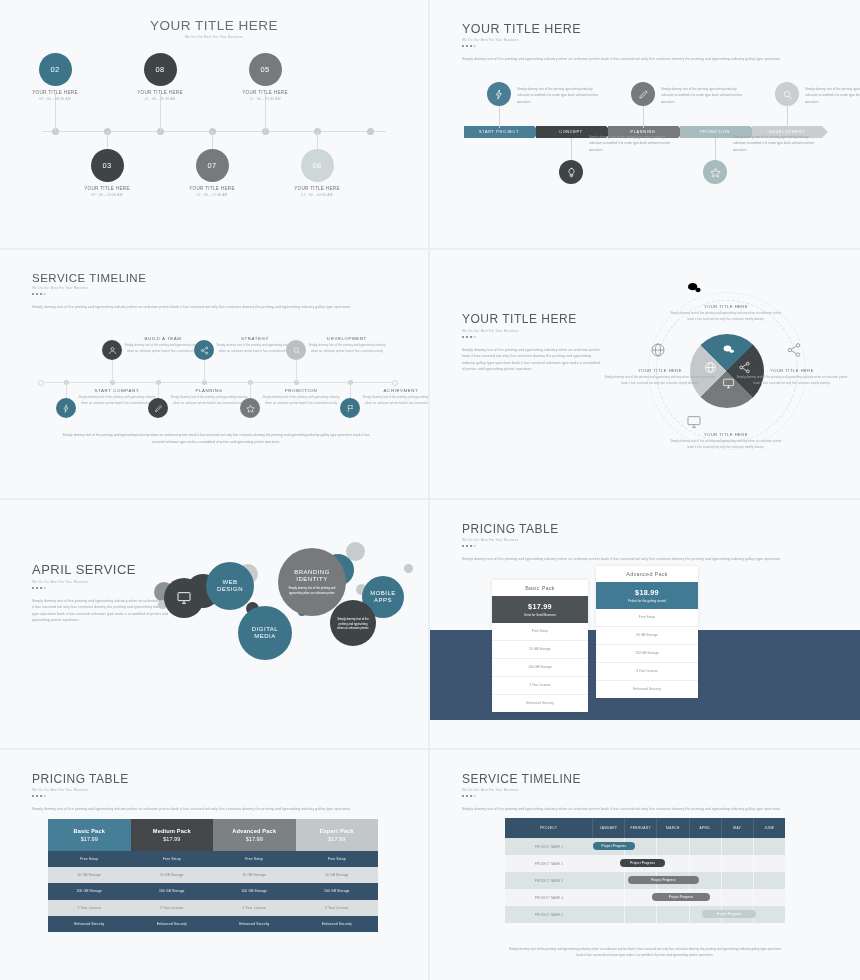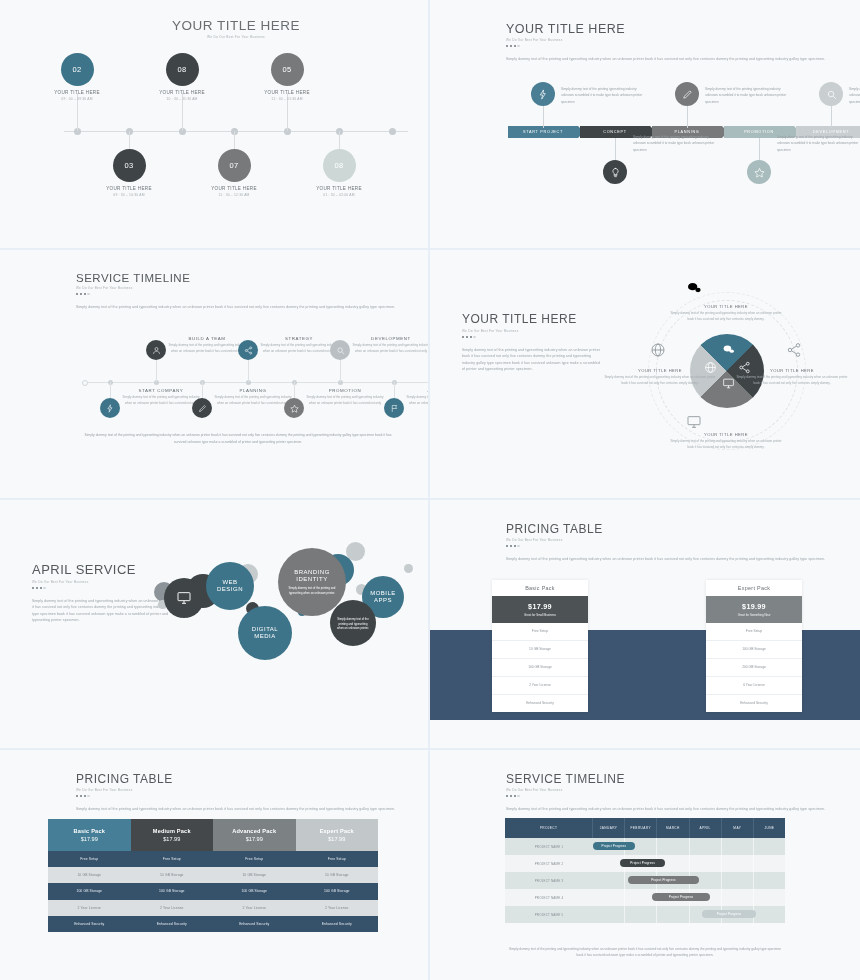--- a/index.html
+++ b/index.html
@@ -8,21 +8,20 @@
     background:#e8eef5;
     font-family:"Liberation Sans", sans-serif;
     overflow:hidden;
   }
   .sheet{ position:relative; width:860px; height:980px; }
 
   .panel{
     position:absolute;
     background:#f7f9fa;
     overflow:hidden;
-    padding-left:44px;
   }
   
   .h-title{ color:#55595c; letter-spacing:.5px; font-weight:400; }
   .h-sub{ color:#a9b0b5; font-size:3.1px; letter-spacing:.25px; margin-top:2px; }
   .dots{ display:flex; gap:1.6px; margin-top:2.5px; }
   .dots i{ width:2.2px; height:2.2px; border-radius:50%; background:#6f767b; display:block; }
   .dots i.lt{ background:#d3d8dc; }
   .body-copy{ color:#9aa1a7; font-size:3.5px; line-height:1.85; letter-spacing:.1px; }
 
   
@@ -559,30 +558,30 @@
           <div class="pc-price" style="background:#4d5255">
             <b>$17.99</b>
             <span>Great for Small Business</span>
           </div>
           <div class="pc-f">Free Setup</div>
           <div class="pc-f">10 GB Storage</div>
           <div class="pc-f">100 GB Storage</div>
           <div class="pc-f">2 Year License</div>
           <div class="pc-f">Enhanced Security</div>
         </div>
-        <div class="pc" style="left: 214px; top: 14px; width: 96px;">
-          <div class="pc-name">Expert Pack</div>
-          <div class="pc-price" style="background:#7e8386">
-            <b>$19.99</b>
-            <span>Great for Something New</span>
+        <div class="pc" style="left: 104px; top: 0px; width: 102px;">
+          <div class="pc-name">Advanced Pack</div>
+          <div class="pc-price" style="background:#417a93">
+            <b>$18.99</b>
+            <span>Perfect for this getting started</span>
           </div>
           <div class="pc-f">Free Setup</div>
-          <div class="pc-f">100 GB Storage</div>
-          <div class="pc-f">200 GB Storage</div>
-          <div class="pc-f">6 Year License</div>
+          <div class="pc-f">30 GB Storage</div>
+          <div class="pc-f">150 GB Storage</div>
+          <div class="pc-f">4 Year License</div>
           <div class="pc-f">Enhanced Security</div>
         </div>
       </div>
 </div>
 
 <div class="panel" id="p7">
   <div class="pad">
     <div class="h-title">PRICING TABLE</div>
     <div class="h-sub">We Do Our Best For Your Business</div>
     <div class="dots">

